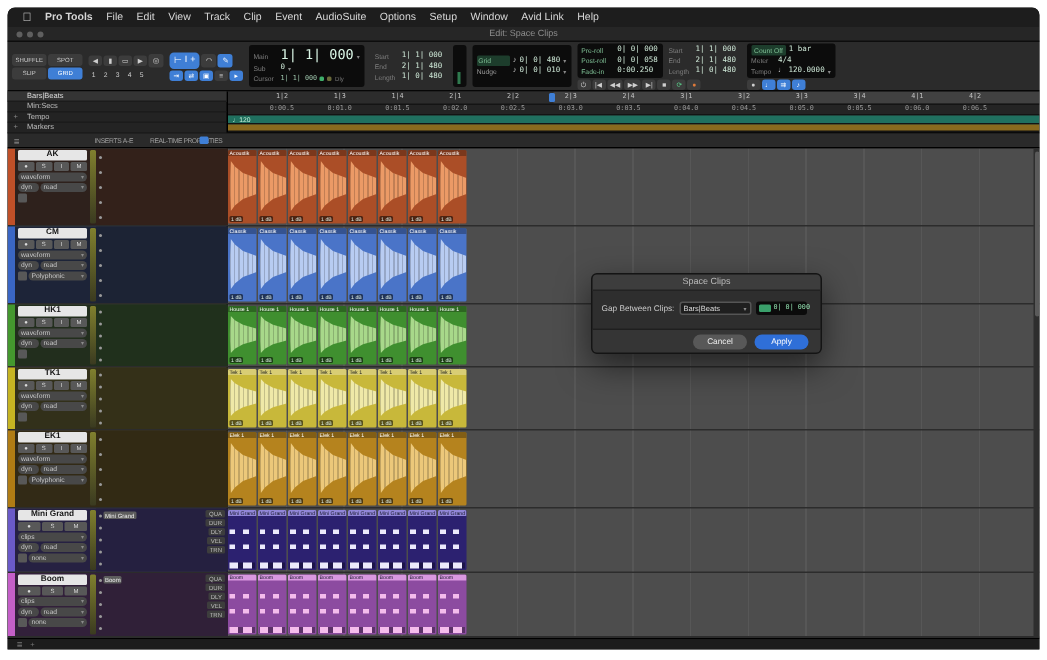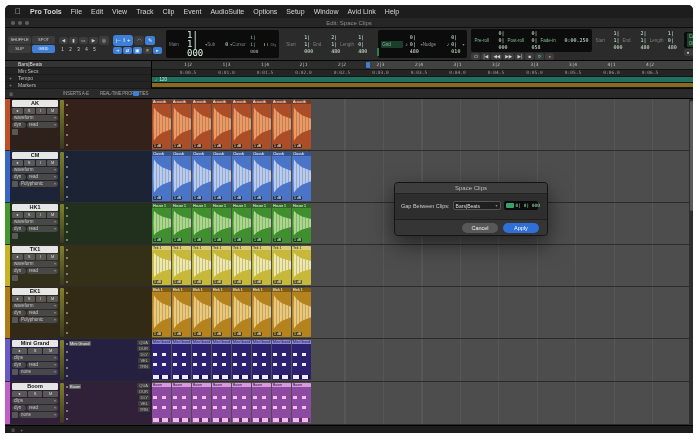--- a/index.html
+++ b/index.html
@@ -21,21 +21,21 @@
   .cluster{display:flex;flex-direction:column;gap:1px;justify-content:center}
   .row{display:flex;gap:1px;align-items:center}
   .tb{background:#3c3c3c;border-radius:2px;color:#cfcfcf;font-size:5px;display:flex;align-items:center;justify-content:center;height:9px;min-width:10px;padding:0 2px;white-space:nowrap}
   .tb.sm{height:7px;min-width:9px;font-size:4.5px}
   .tb.on{background:#3f7fd6;color:#fff}
   .tb.num{background:transparent;min-width:7px}
   .modegrid{display:grid;grid-template-columns:23px 23px;gap:1px}
   .modegrid .tb{font-size:4px;height:8px}
   .toolgroup{background:#3f7fd6;border-radius:3px;display:flex;gap:2px;padding:0 3px;height:11px;align-items:center}
   .ticon{color:#fff;font-size:6px}
-  .panel{background:#0c0c0c;border-radius:2px;padding:1px 3px;display:flex;justify-content:center;gap:0}
+  .panel{background:#0c0c0c;border-radius:2px;padding:1px 3px;display:flex;flex-direction:column;justify-content:center;gap:0}
   .crow{display:flex;align-items:center;gap:2px;line-height:7px}
   .clab{color:#7d7d7d;font-size:4.5px;min-width:16px}
   .glab{color:#7fbf95;font-size:4.5px;min-width:22px}
   .cval{color:#cfe9d8;font-size:5px;font-family:"DejaVu Sans Mono",monospace}
   .cval.big{font-size:9px;color:#daf6e6;line-height:9px}
   .ddarr{color:#8a8a8a;font-size:4px}
   .led{width:3px;height:3px;background:#3fae6a;border-radius:1px;display:inline-block}
   .dlylab{color:#777;font-size:4px}
   .meterstrip{width:9px;background:#0c0c0c;border-radius:2px;position:relative}
   .meterstrip i{position:absolute;left:3px;bottom:2px;width:2px;height:8px;background:#2f7a4e}

